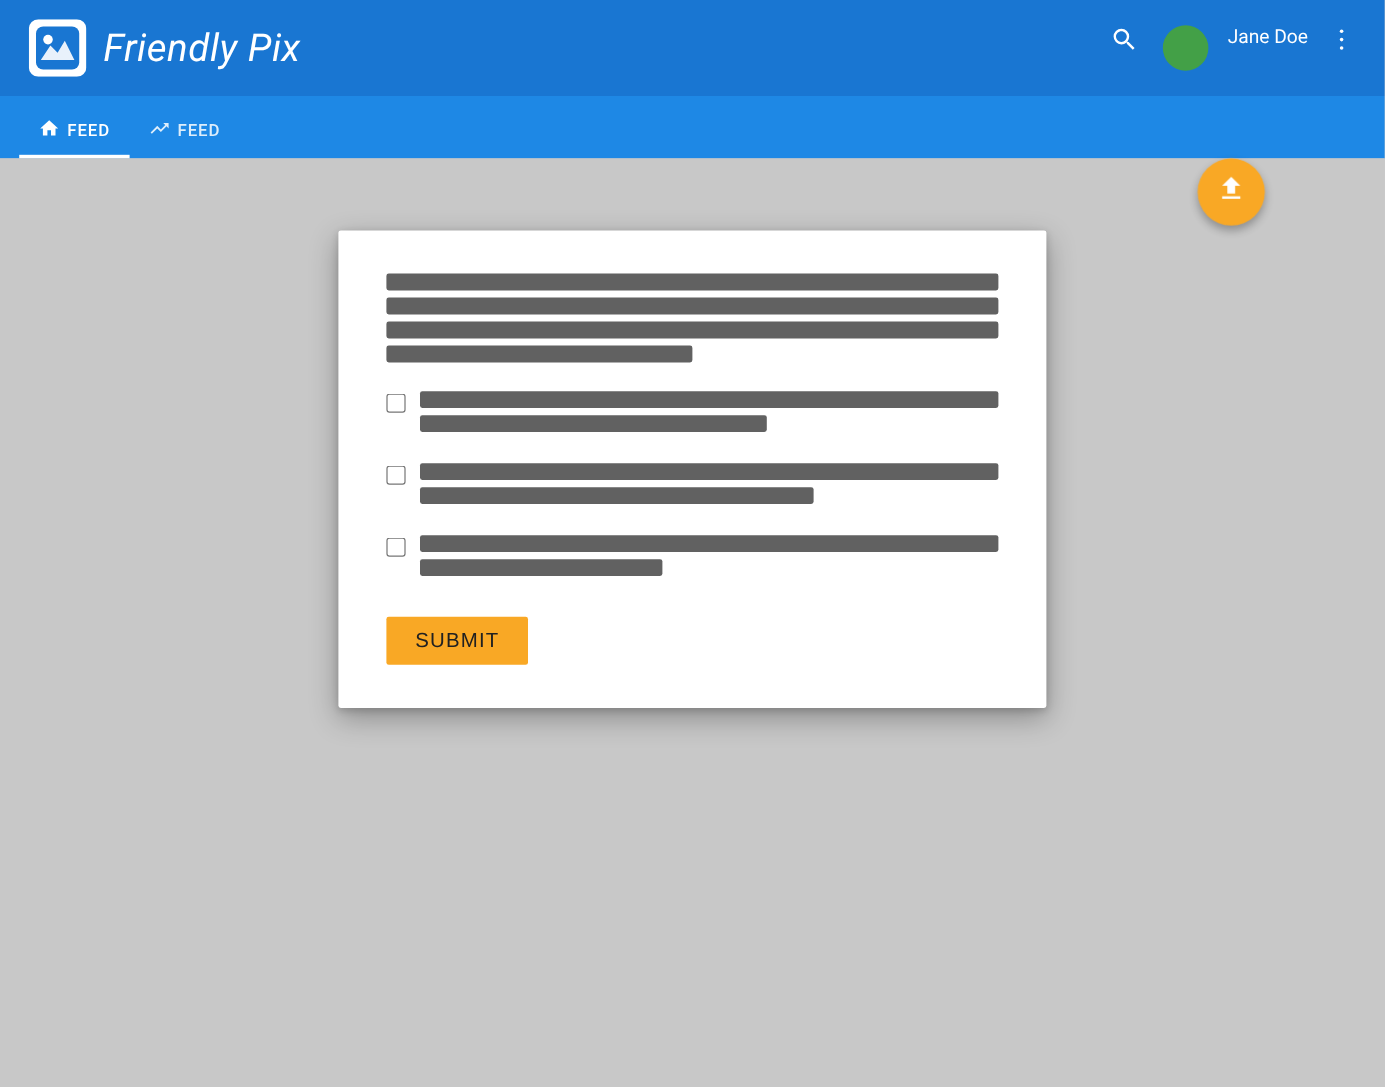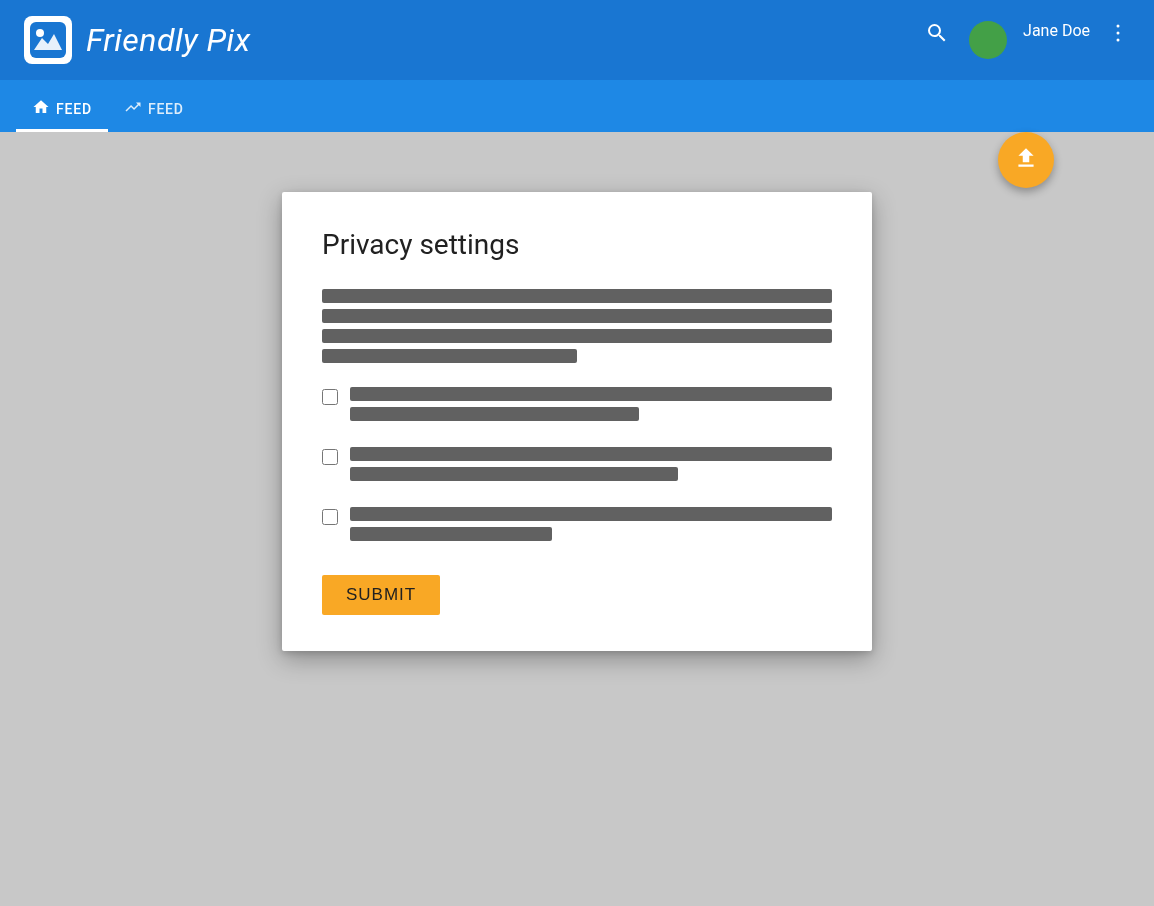--- a/index.html
+++ b/index.html
@@ -253,21 +253,20 @@
 
   <div class="fab">
     <span class="fab-icon">
       <svg width="26" height="26" viewBox="0 0 24 24" fill="white">
         <path d="M9 16h6v-6h4l-7-7-7 7h4zm-4 2h14v2H5z"></path>
       </svg>
     </span>
   </div>
 
   <div class="dialog">
-    <div class="dialog-title">Privacy settings</div>
 
     
     <div class="text-block">
       <div class="text-bar full"></div>
       <div class="text-bar full"></div>
       <div class="text-bar full"></div>
       <div class="text-bar partial"></div>
     </div>
 
     

